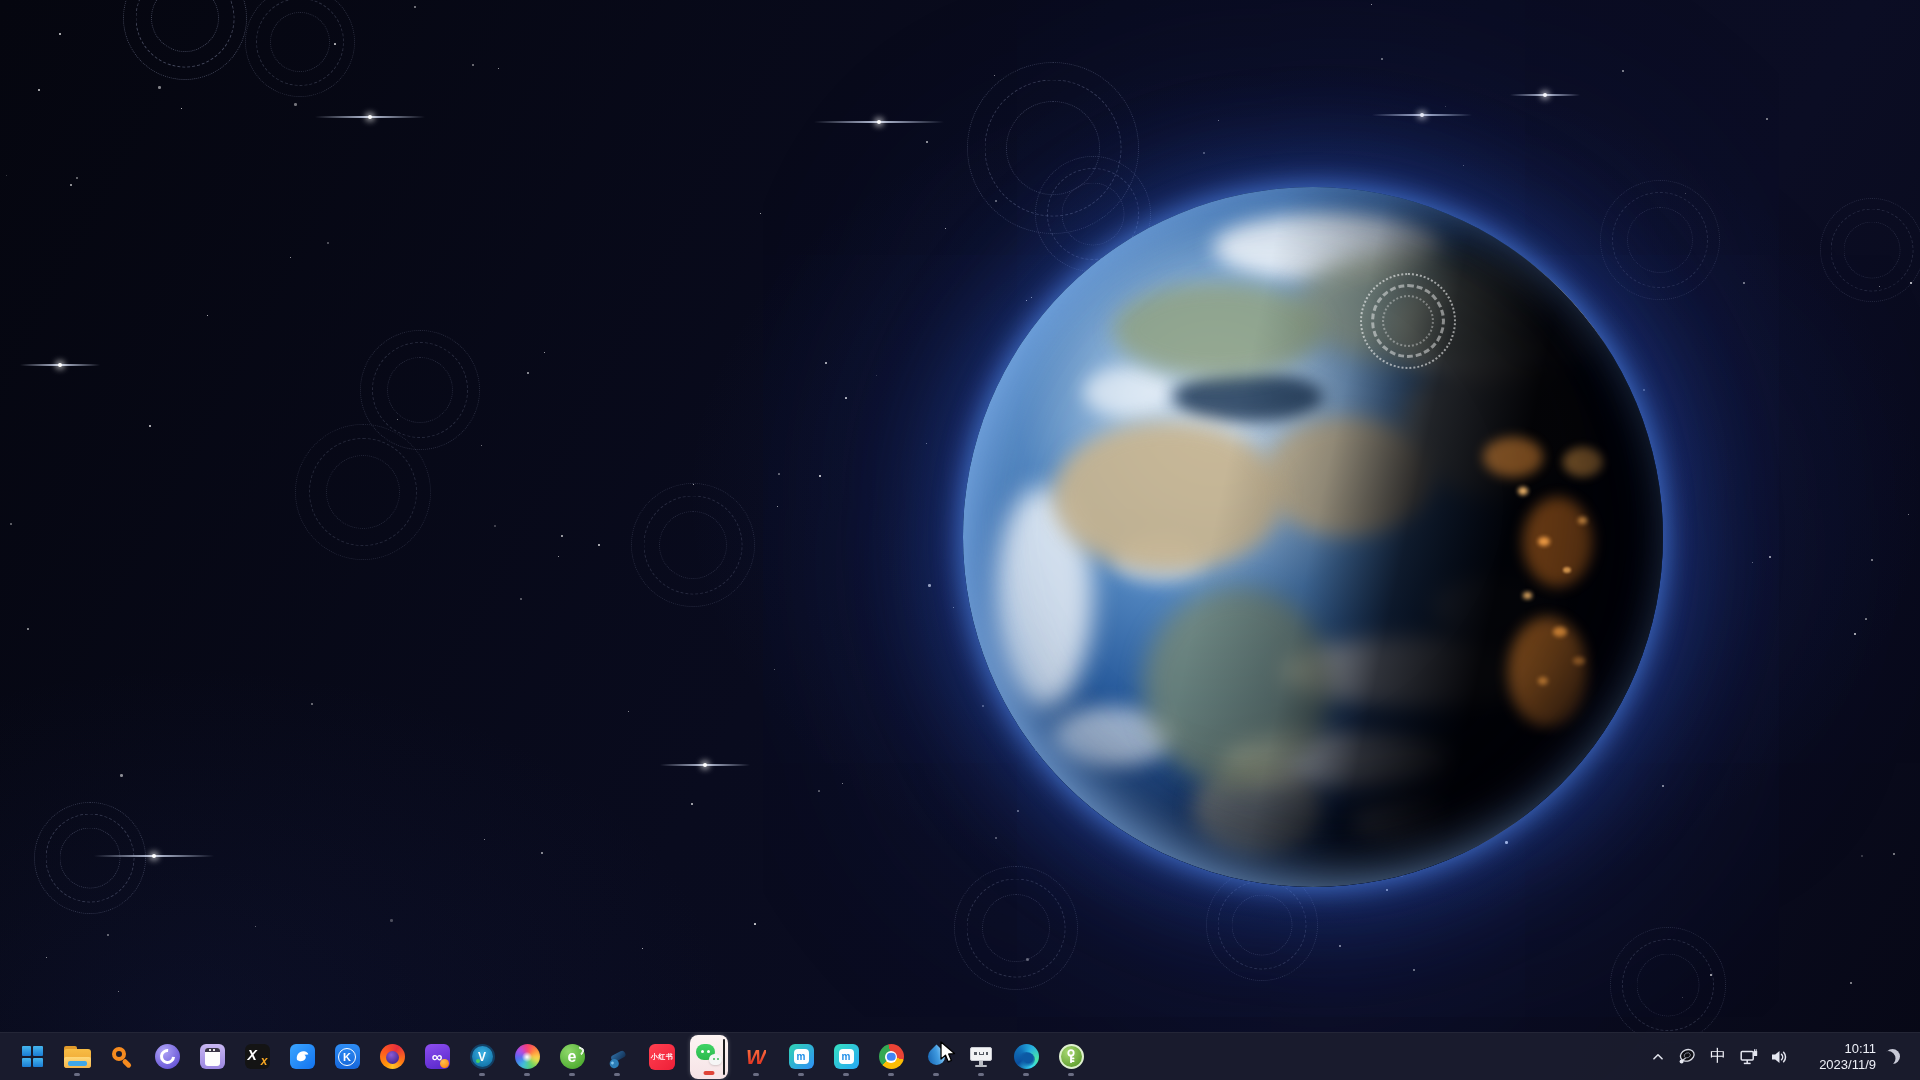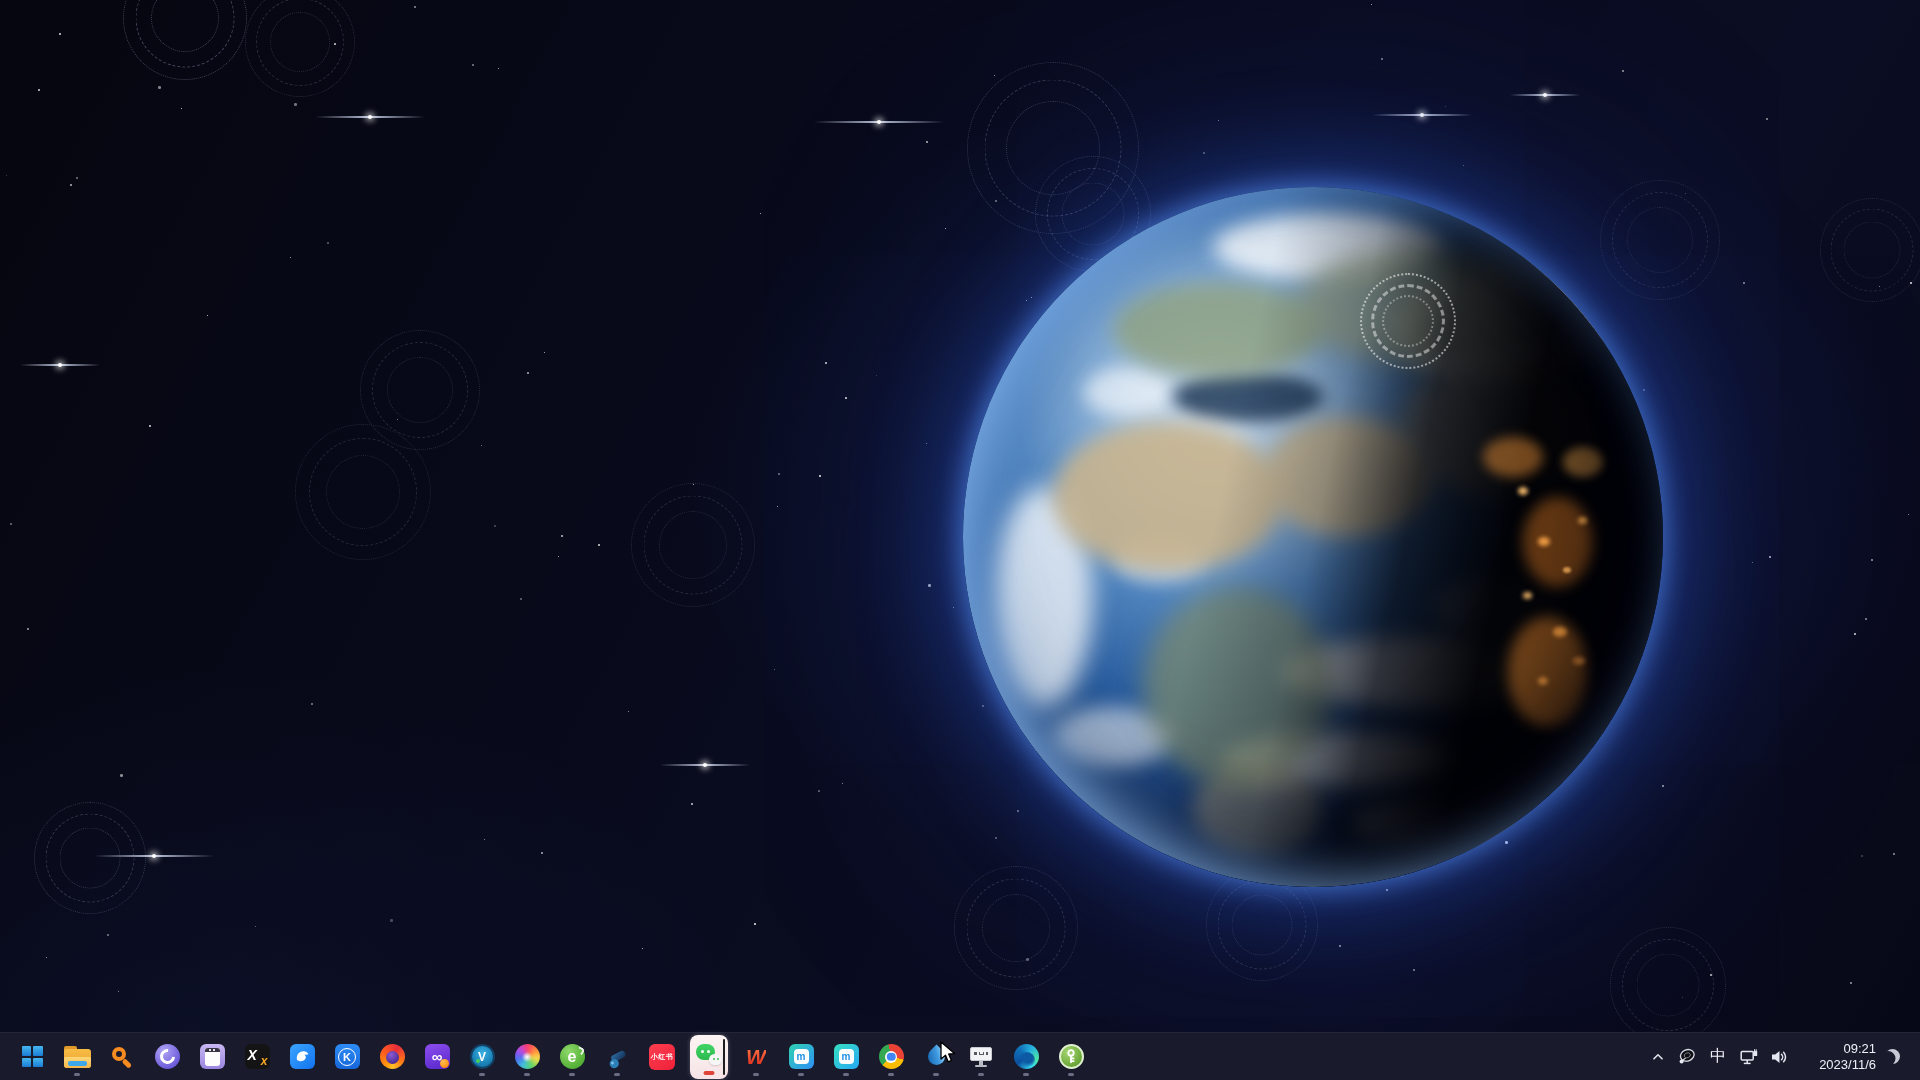--- a/index.html
+++ b/index.html
@@ -642,22 +642,22 @@
           <line x1="17.2" y1="2.2" x2="17.2" y2="4" stroke="#e4e6f0" stroke-width="1"></line>
         </svg>
       </div>
       <div class="tray-btn" style="width:30px">
         <svg width="20" height="20" viewBox="0 0 20 20">
           <path d="M3 7.5 v5 h3.2 L10.5 16 V4 L6.2 7.5 Z" fill="#e4e6f0"></path>
           <path d="M12.5 7.2 a4 4 0 0 1 0 5.6 M14.6 5.2 a7 7 0 0 1 0 9.6" fill="none" stroke="#e4e6f0" stroke-width="1.5" stroke-linecap="round"></path>
         </svg>
       </div>
       <div class="tray-btn clock">
-        <span>09:21</span>
-        <span>2023/11/6</span>
+        <span>10:11</span>
+        <span>2023/11/9</span>
       </div>
       <div class="tray-btn moonbox">
         <div class="moon"></div>
       </div>
     </div>
   </div>
 
   <svg id="cursor" width="22" height="24" viewBox="0 0 22 24">
     <path d="M2 1 L2 18 L6.5 14.2 L9.2 20.8 L12.4 19.4 L9.7 13 L15.5 12.6 Z" fill="#ffffff" stroke="#000000" stroke-width="1.3" stroke-linejoin="round"></path>
   </svg>

